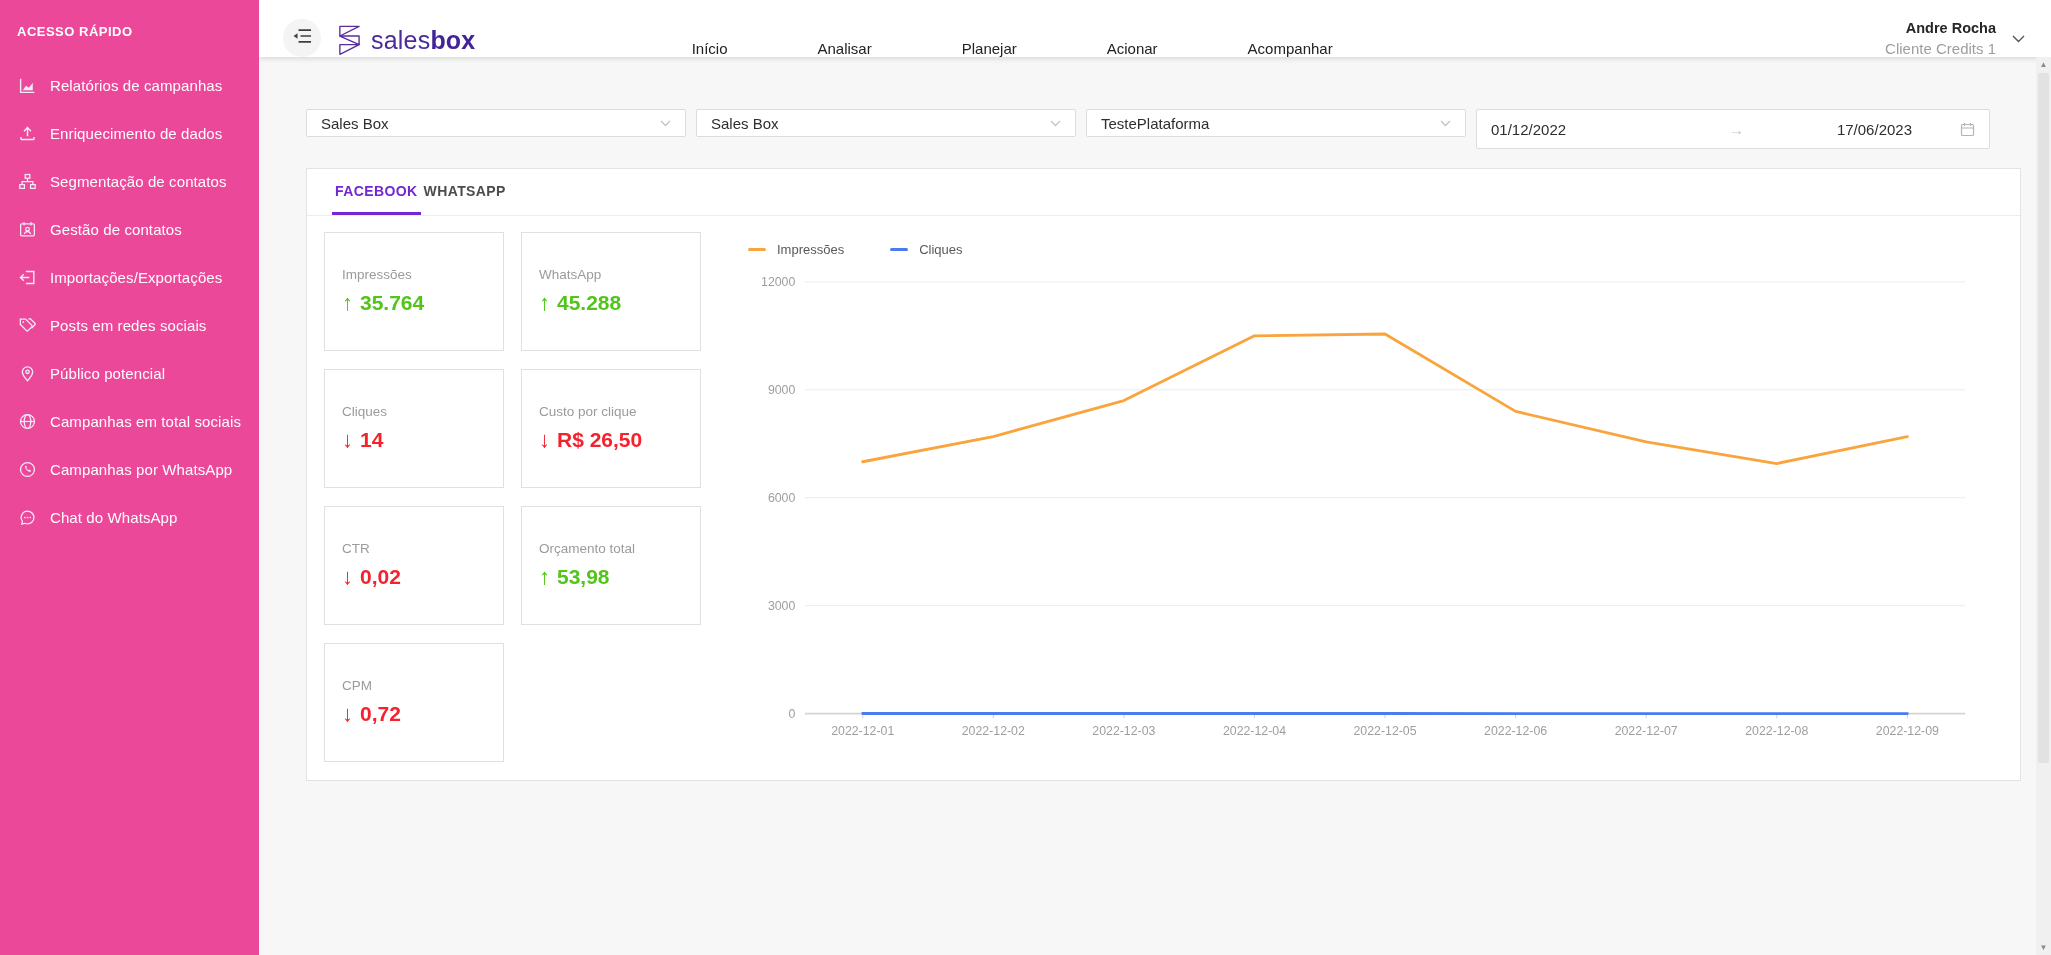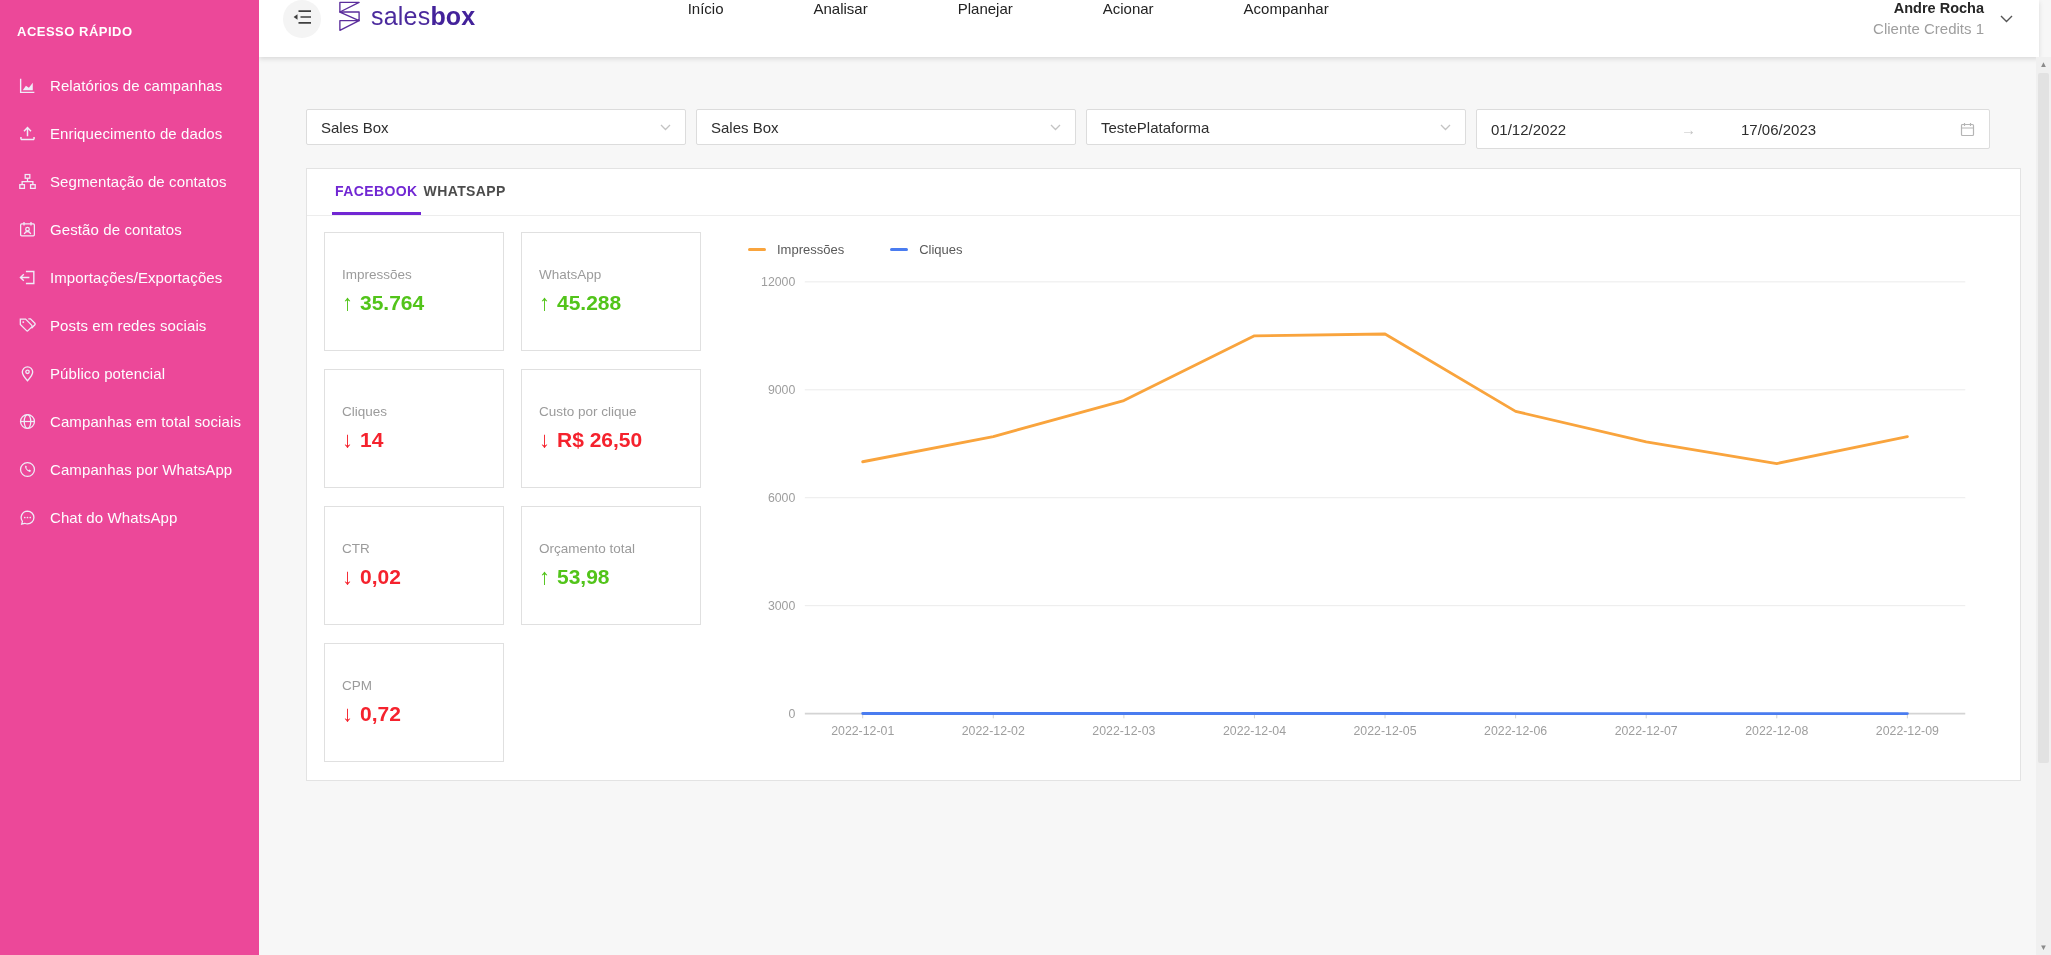--- a/index.html
+++ b/index.html
@@ -13,23 +13,23 @@
     letter-spacing:.5px; color:#fff; }
   .sb-menu { margin-top:22px; }
   .sb-item { display:flex; align-items:center; height:48px; padding-left:17px;
     cursor:pointer; }
   .sb-icon { width:20px; height:20px; margin-right:13px; color:#efecf8;
     flex:0 0 auto; display:flex; align-items:center; justify-content:center; }
   .sb-icon svg { width:19px; height:19px; }
   .sb-label { font-size:15px; color:#fdfdff; letter-spacing:.1px; }
 
   
-  .topbar { position:absolute; left:259px; top:0; right:12px; height:57px;
+  .topbar { position:absolute; left:259px; top:0; right:0; height:57px;
     background:#fff; box-shadow:0 2px 5px rgba(0,0,0,.12); z-index:20;
-    display:flex; align-items:flex-start; padding:0 26px 0 24px; }
+    display:flex; align-items:flex-end; padding:0 26px 0 24px; }
   .burger { width:38px; height:38px; border-radius:50%; background:#f4f4f4;
     display:flex; align-items:center; justify-content:center; cursor:pointer;
     flex:0 0 auto; }
   .brand { display:flex; align-items:center; margin-left:16px; cursor:default; }
   .brand-mark { width:25px; height:33px; margin-right:9px; }
   .brand-word { font-size:25px; color:#4b2a9d; letter-spacing:.2px; }
   .brand-word b { font-weight:800; color:#43229a; }
   .topnav { display:flex; gap:90px; margin:0 auto; padding-right:120px; }
   .topnav-item { font-size:15px; color:#222; cursor:pointer; }
   .user { margin-left:auto; display:flex; align-items:center; cursor:pointer; }
@@ -37,28 +37,28 @@
   .user-name { font-size:14.5px; font-weight:bold; color:#262626; }
   .user-sub { font-size:15px; color:#9e9e9e; margin-top:4px; }
   .user-caret { margin-left:16px; color:#555; display:flex; }
 
   
   .main { position:absolute; left:259px; top:57px; right:15px; bottom:0;
     padding:34px 15px 0 47px; }
   .page-title { font-size:24px; font-weight:600; color:#3a3a3a; }
 
   .filters { display:flex; gap:10px; margin-top:18px; }
-  .select { width:380px; height:36px; background:#fff; border:1px solid #dcdcdc;
+  .select { width:380px; height:28px; background:#fff; border:1px solid #dcdcdc;
     border-radius:2px; display:flex; align-items:center; padding:0 14px;
     cursor:pointer; }
   .select-value { font-size:15px; color:#2e2e2e; flex:1; }
   .caret { color:#c3c3c3; display:flex; }
   .datepicker { width:514px; height:40px; background:#fff; border:1px solid #dcdcdc;
     border-radius:2px; display:flex; align-items:center; padding:0 14px;
-    cursor:pointer; }
+    cursor:pointer;gap:48px; }
   .dp-date { font-size:15px; color:#2e2e2e; }
   .dp-start { width:190px; }
   .dp-arrow { color:#c3c3c3; font-size:15px; width:60px; }
   .dp-end { flex:1; }
   .dp-cal { color:#b5b5b5; display:flex; }
 
   
   .card { margin-top:19px; width:1715px; height:613px; background:#fff;
     border:1px solid #e3e3e3; }
   .tabsbar { height:47px; border-bottom:1px solid #ededed; display:flex;

